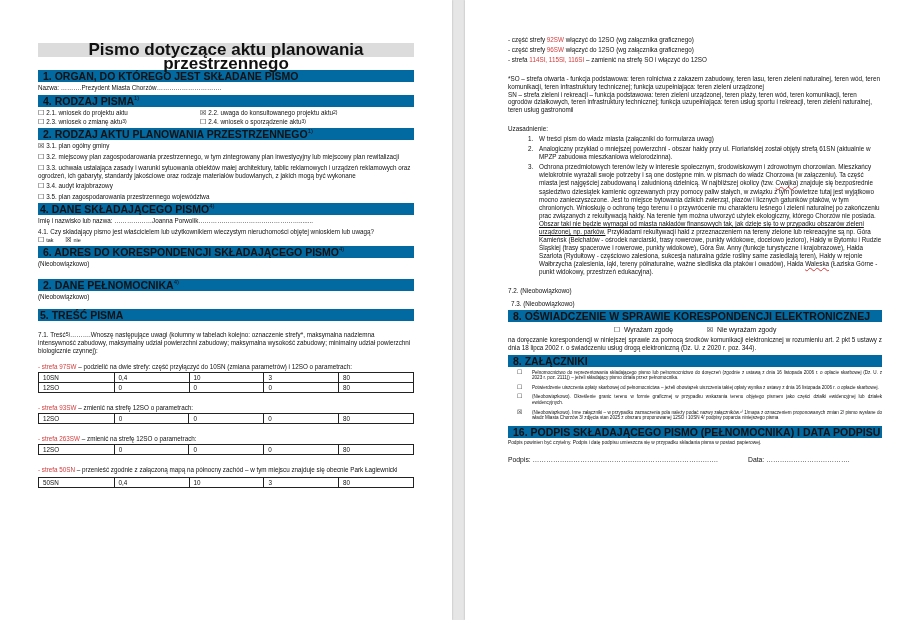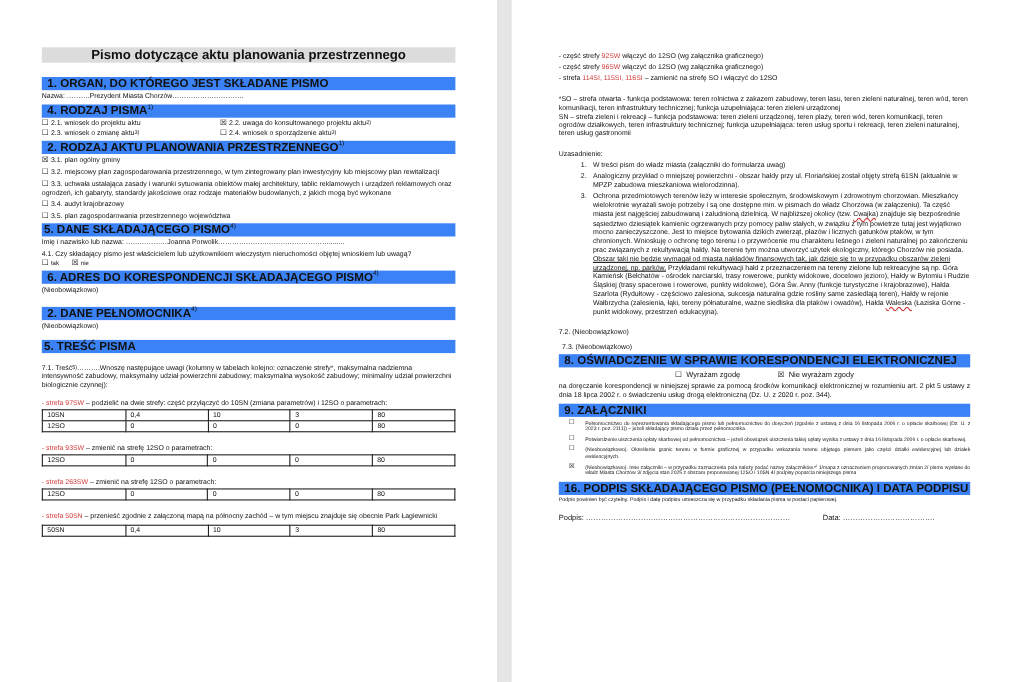--- a/index.html
+++ b/index.html
@@ -12,28 +12,28 @@
   }
   .page {
     position:absolute; top:0; background:#fff;
     box-shadow:0 0 2px rgba(0,0,0,0.25);
     overflow:hidden;
   }
   #page1 { left:0; width:452px; height:620px; }
   #page2 { left:465px; width:455px; height:620px; }
   .content { position:absolute; }
   #page1 .content { left:38px; top:43px; width:376px; }
-  #page2 .content { left:43px; top:48px; width:374px; }
+  #page2 .content { left:43px; top:36px; width:374px; }
 
   .doc-title {
     background:#dcdcdc; text-align:center; font-weight:bold;
-    font-size:12px; height:14px; line-height:14px; margin-bottom:13px;
+    font-size:17px; height:14px; line-height:14px; margin-bottom:13px;
   }
   .sec {
-    background:#3b82f6; font-weight:bold; font-size:10px;
+    background:#0369a1; font-weight:bold; font-size:10px;
     height:11px; line-height:11px; padding-left:5px; margin:0 0 2px 0;
   }
   .sec.big { font-size:10.5px; height:12px; line-height:12px; }
   .sec.nopad { padding-left:2px; }
   sup { font-size:5px; vertical-align:top; line-height:6px; font-weight:normal; }
   .sec sup { font-size:6px; }
   .line { font-size:6.3px; line-height:8px; }
   .line.mb { margin-bottom:3px; }
   .row2 { display:flex; font-size:6.3px; line-height:8.5px; }
   .row2 > div:first-child { width:162px; }
@@ -84,21 +84,21 @@
       <div><span class="cb">☐</span><span>2.4. wniosek o sporządzenie aktu</span><sup>3)</sup></div>
     </div>
 
     <div class="sec big"><span>2. RODZAJ AKTU PLANOWANIA PRZESTRZENNEGO</span><sup>1)</sup></div>
     <div class="line" style="margin-bottom:3px"><span class="cb">☒</span><span>3.1. plan ogólny gminy</span></div>
     <div class="line" style="margin-bottom:3px"><span class="cb">☐</span><span>3.2. miejscowy plan zagospodarowania przestrzennego, w tym zintegrowany plan inwestycyjny lub miejscowy plan rewitalizacji</span></div>
     <div class="line" style="margin-bottom:2px"><span class="cb">☐</span><span>3.3. uchwała ustalająca zasady i warunki sytuowania obiektów małej architektury, tablic reklamowych i urządzeń reklamowych oraz ogrodzeń, ich gabaryty, standardy jakościowe oraz rodzaje materiałów budowlanych, z jakich mogą być wykonane</span></div>
     <div class="line" style="margin-bottom:3px"><span class="cb">☐</span><span>3.4. audyt krajobrazowy</span></div>
     <div class="line" style="margin-bottom:2px"><span class="cb">☐</span><span>3.5. plan zagospodarowania przestrzennego województwa</span></div>
 
-    <div class="sec big nopad"><span>5. DANE SKŁADAJĄCEGO PISMO</span><sup>4)</sup></div>
+    <div class="sec big nopad"><span>4. DANE SKŁADAJĄCEGO PISMO</span><sup>4)</sup></div>
     <div class="line" style="margin-bottom:3px">Imię i nazwisko lub nazwa: ………………Joanna Porwolik…………………………………………........</div>
     <div class="line">4.1. Czy składający pismo jest właścicielem lub użytkownikiem wieczystym nieruchomości objętej wnioskiem lub uwagą?</div>
     <div class="line" style="margin-bottom:2px;font-size:5.5px">
       <span><span class="cb">☐</span><span>tak</span></span>
       <span style="margin-left:10px"><span class="cb">☒</span><span>nie</span></span>
     </div>
 
     <div class="sec big"><span>6. ADRES DO KORESPONDENCJI SKŁADAJĄCEGO PISMO</span><sup>4)</sup></div>
     <div class="line">(Nieobowiązkowo)</div>
     <div class="gap-l"></div>
@@ -206,21 +206,21 @@
     <div class="line" style="margin-bottom:5px">7.2. (Nieobowiązkowo)</div>
     <div class="line" style="padding-left:3px;margin-bottom:2px">7.3. (Nieobowiązkowo)</div>
 
     <div class="sec big">8. OŚWIADCZENIE W SPRAWIE KORESPONDENCJI ELEKTRONICZNEJ</div>
     <div class="consent">
       <span class="opt"><span class="cb">☐</span> <span>Wyrażam zgodę</span></span>
       <span class="opt"><span class="cb">☒</span> <span>Nie wyrażam zgody</span></span>
     </div>
     <div class="justify" style="margin-bottom:3px">na doręczanie korespondencji w niniejszej sprawie za pomocą środków komunikacji elektronicznej w rozumieniu art. 2 pkt 5 ustawy z dnia 18 lipca 2002 r. o świadczeniu usług drogą elektroniczną (Dz. U. z 2020 r. poz. 344).</div>
 
-    <div class="sec big">9. ZAŁĄCZNIKI</div>
+    <div class="sec big">8. ZAŁĄCZNIKI</div>
     <div class="att">
         <div class="cbx">☐</div>
         <div class="txt">Pełnomocnictwo do reprezentowania składającego pismo lub pełnomocnictwo do doręczeń (zgodnie z ustawą z dnia 16 listopada 2006 r. o opłacie skarbowej (Dz. U. z 2023 r. poz. 2111)) – jeżeli składający pismo działa przez pełnomocnika.</div>
       </div>
     <div class="att">
         <div class="cbx">☐</div>
         <div class="txt">Potwierdzenie uiszczenia opłaty skarbowej od pełnomocnictwa – jeżeli obowiązek uiszczenia takiej opłaty wynika z ustawy z dnia 16 listopada 2006 r. o opłacie skarbowej.</div>
       </div>
     <div class="att">
         <div class="cbx">☐</div>

